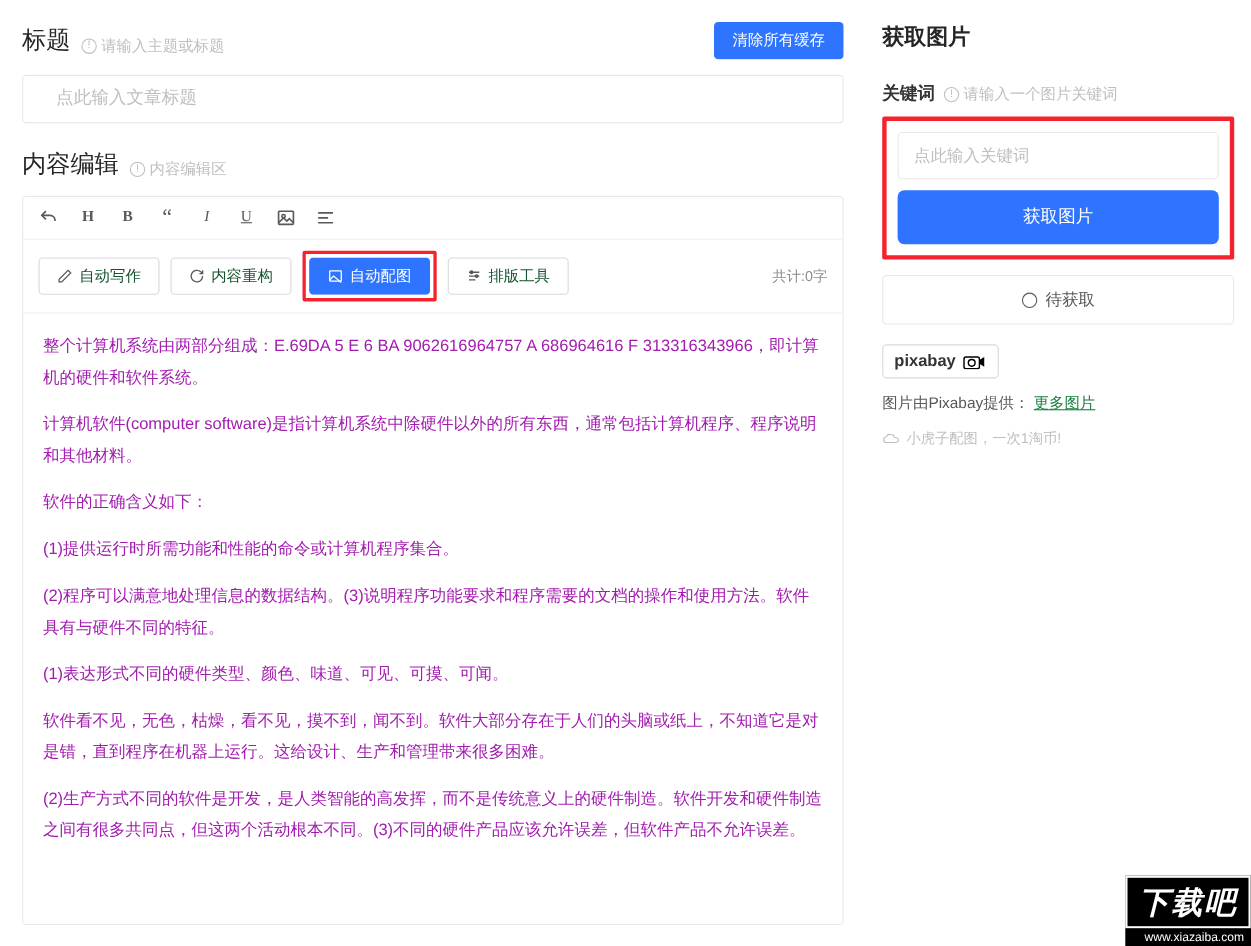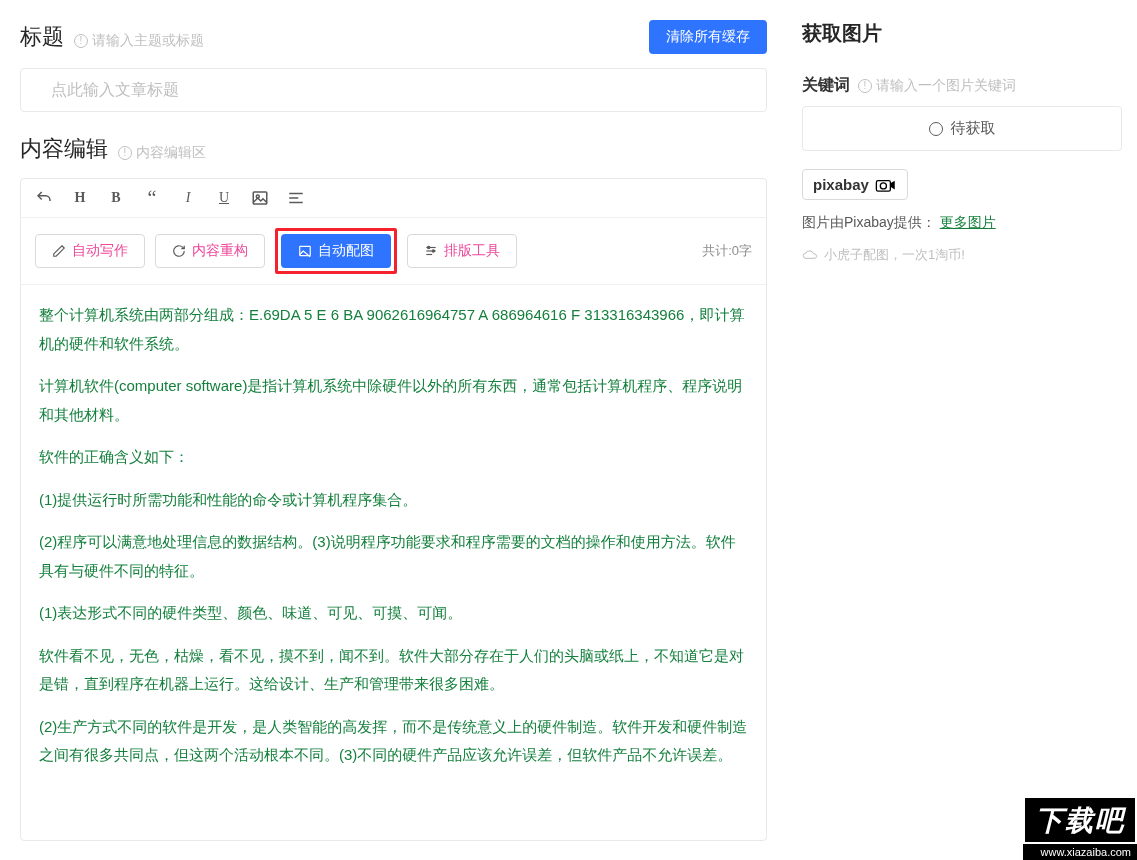--- a/index.html
+++ b/index.html
@@ -9,39 +9,39 @@
 .sidebar { width: 350px; padding: 20px 15px 0 15px; }
 
 .section-header { display: flex; align-items: center; justify-content: space-between; margin-bottom: 14px; }
 .section-header-left { display: flex; align-items: baseline; gap: 10px; }
 .section-title { font-size: 22px; font-weight: normal; color: #262626; }
 .section-hint { color: #bfbfbf; font-size: 14px; display: flex; align-items: center; gap: 4px; }
 .info-icon { display: inline-flex; width: 14px; height: 14px; border: 1px solid #bfbfbf; border-radius: 50%; align-items: center; justify-content: center; font-size: 10px; font-style: normal; color: #bfbfbf; }
 
 .btn { display: inline-flex; align-items: center; justify-content: center; gap: 6px; border-radius: 4px; cursor: pointer; padding: 7px 16px; font-size: 14px; border: 1px solid transparent; white-space: nowrap; }
 .btn-primary { background: #2f74ff; color: #fff; }
-.btn-default { background: #fff; border: 1px solid #d9d9d9; color: #ec4899; text-align: center; }
+.btn-default { background: #fff; border: 1px solid #d9d9d9; color: #14532d; text-align: center; }
 
 .title-input { width: 100%; padding: 12px 30px; border: 1px solid #e8e8e8; border-radius: 4px; font-size: 16px; color: #6d28d9; margin-bottom: 22px; }
 .title-input::placeholder { color: #bfbfbf; }
 
 .editor-box { border: 1px solid #e8e8e8; border-radius: 4px; }
 .toolbar-row { display: flex; align-items: center; gap: 18px; padding: 10px 14px; border-bottom: 1px solid #f0f0f0; }
 .tb-icon { width: 18px; height: 18px; display: flex; align-items: center; justify-content: center; color: #595959; cursor: pointer; font-family: Georgia, serif; }
 .tb-icon .bold { font-weight: bold; font-family: Georgia, serif; }
 .tb-icon .italic { font-style: italic; font-family: Georgia, serif; }
 .tb-icon svg { width: 18px; height: 18px; }
 
 .action-row { display: flex; align-items: center; padding: 10px 14px; gap: 10px; border-bottom: 1px solid #f0f0f0; }
 .action-row .spacer { flex: 1; }
 .count-text { color: #8c8c8c; font-size: 13px; }
 
 .highlight-red { border: 3px solid #f5222d; padding: 3px; border-radius: 2px; }
 
-.editor-content { padding: 16px 18px; line-height: 1.9; font-size: 15px; color: #15803d; height: 555px; overflow-y: auto; }
+.editor-content { padding: 16px 18px; line-height: 1.9; font-size: 15px; color: #a21caf; height: 555px; overflow-y: auto; }
 .editor-content p { margin-bottom: 14px; }
 
 .side-title { font-size: 20px; font-weight: bold; color: #262626; margin-bottom: 28px; }
 .side-label-row { display: flex; align-items: center; gap: 8px; margin-bottom: 10px; }
 .side-label { font-size: 16px; font-weight: bold; }
 .keyword-box { border: 4px solid #f5222d; padding: 10px 10px; border-radius: 2px; margin-bottom: 14px; }
 .keyword-input { width: 100%; padding: 12px 14px; border: 1px solid #e8e8e8; border-radius: 4px; font-size: 15px; margin-bottom: 10px; }
 .keyword-input::placeholder { color: #bfbfbf; }
 .fetch-btn { width: 100%; padding: 14px; background: #2f74ff; color: #fff; border: none; border-radius: 6px; font-size: 16px; cursor: pointer; }
 
@@ -186,20 +186,24 @@
     <div class="side-title">获取图片</div>
 
     <div class="side-label-row">
       <span class="side-label">关键词</span>
       <span class="section-hint">
         <i class="info-icon">!</i>
         <span>请输入一个图片关键词</span>
       </span>
     </div>
 
+    <div class="keyword-box">
+      <input class="keyword-input" type="text" placeholder="点此输入关键词" style="">
+      <button class="fetch-btn">获取图片</button>
+    </div>
 
     <button class="pending-btn">
       <span class="circle-icon"></span>
       <span>待获取</span>
     </button>
 
     <div class="pixabay-badge">
       <span>pixabay</span>
       <svg class="camera-icon" viewBox="0 0 24 16">
         <rect x="1" y="3" width="16" height="12" rx="2" fill="none" stroke="#000" stroke-width="1.5"></rect>

